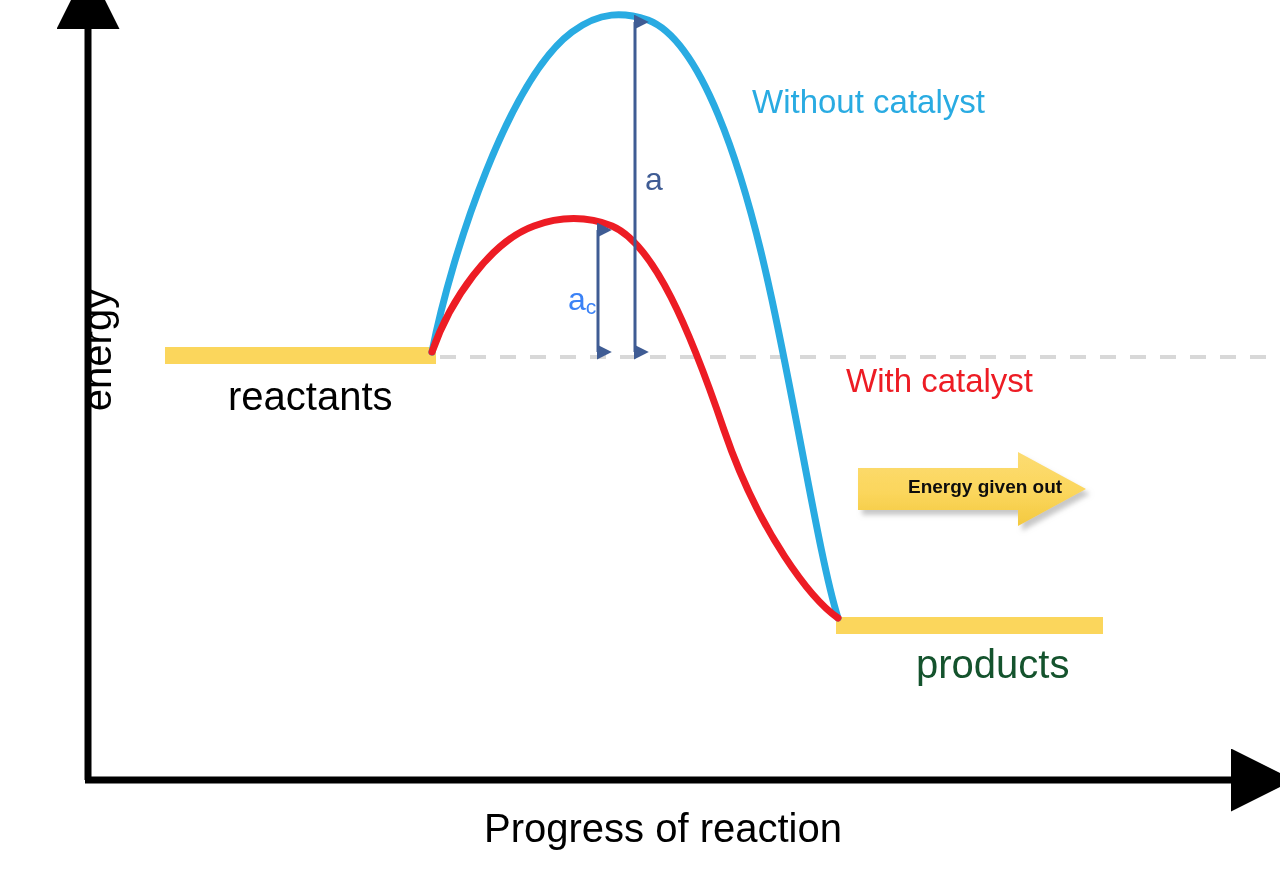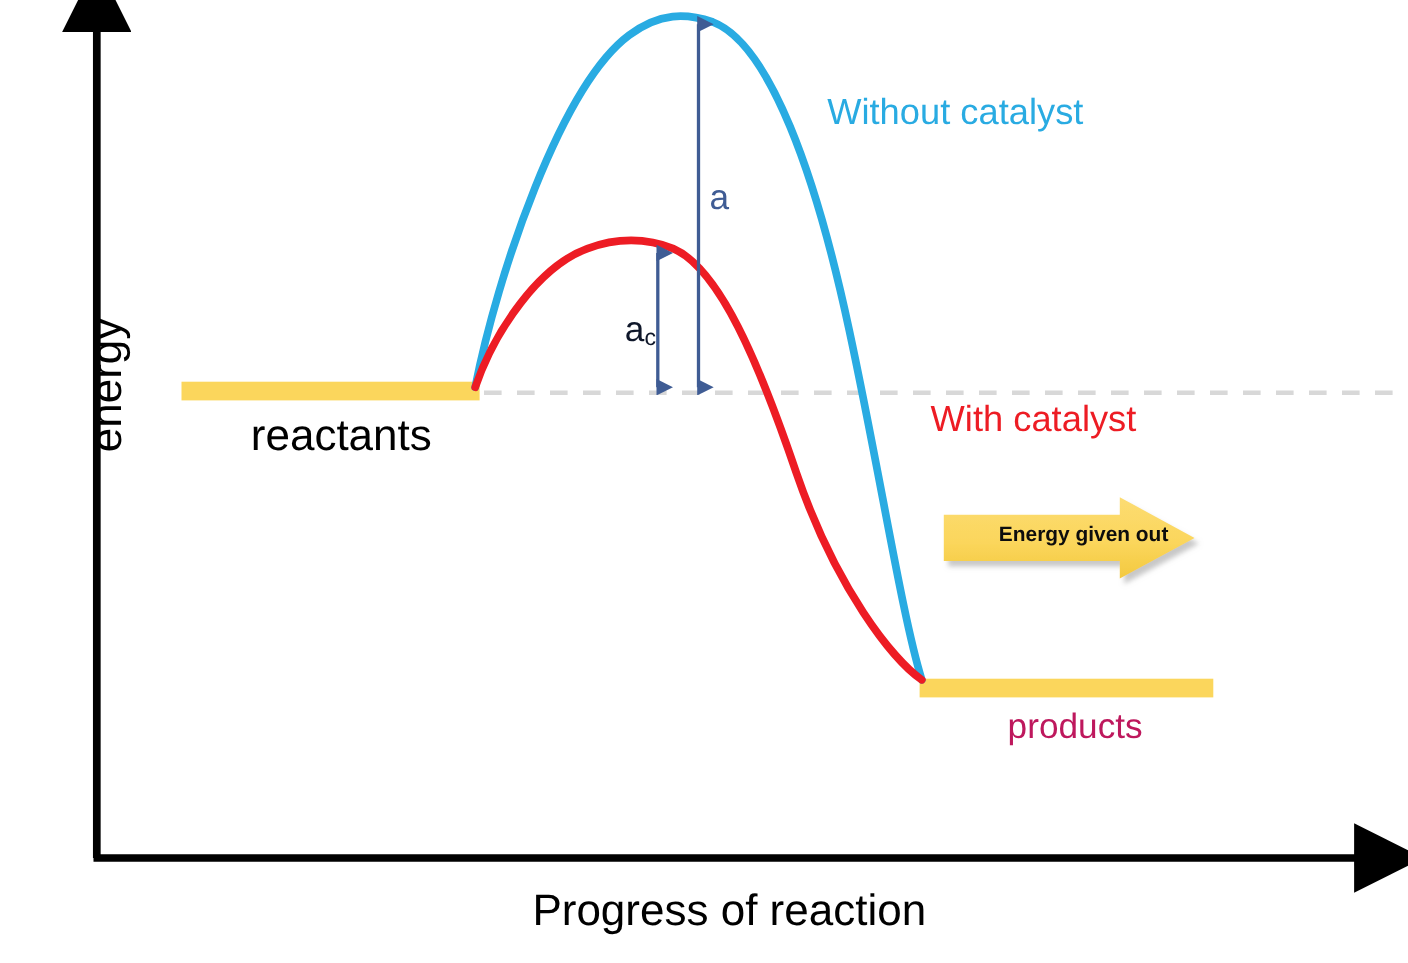--- a/index.html
+++ b/index.html
@@ -47,22 +47,22 @@
   }
   #label-reactants {
     left: 228px;
     top: 376px;
     font-size: 40px;
     color: #000000;
   }
   #label-products {
     left: 916px;
     top: 644px;
-    font-size: 32px;
-    color: #be185d;
+    font-size: 40px;
+    color: #14532d;
   }
   #label-without {
     left: 752px;
     top: 85px;
     font-size: 33px;
     color: #29abe2;
   }
   #label-with {
     left: 846px;
     top: 364px;
@@ -72,21 +72,21 @@
   #label-a {
     left: 645px;
     top: 163px;
     font-size: 32px;
     color: #3f5c94;
   }
   #label-ac {
     left: 568px;
     top: 283px;
     font-size: 32px;
-    color: #0f172a;
+    color: #3b82f6;
   }
   #label-ac .sub {
     font-size: 21px;
     vertical-align: -4px;
   }
   #label-energy-out {
     left: 884px;
     top: 477px;
     font-size: 19px;
     font-weight: bold;

